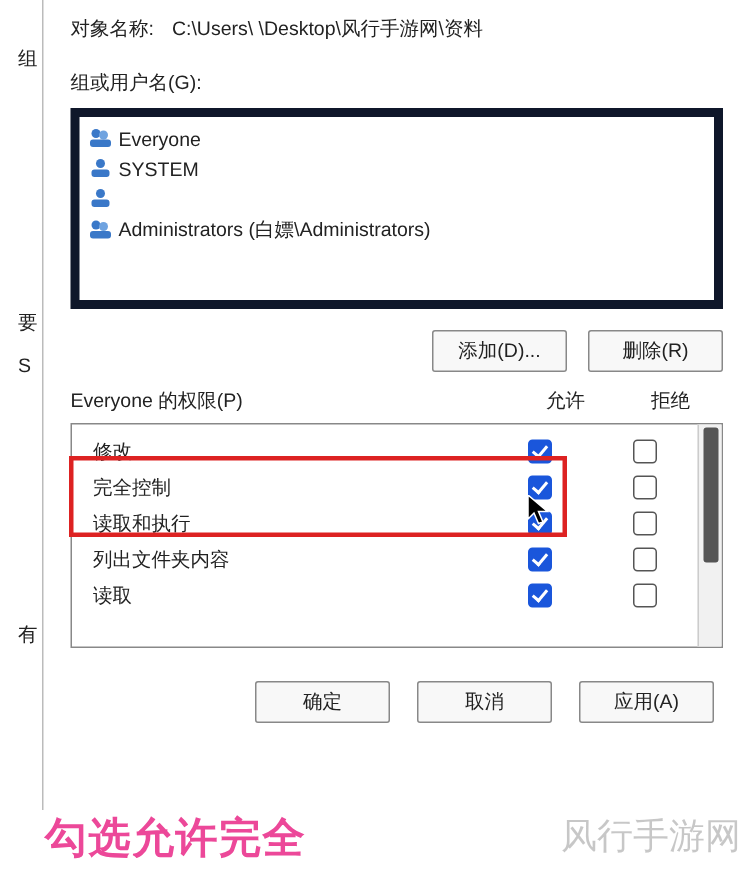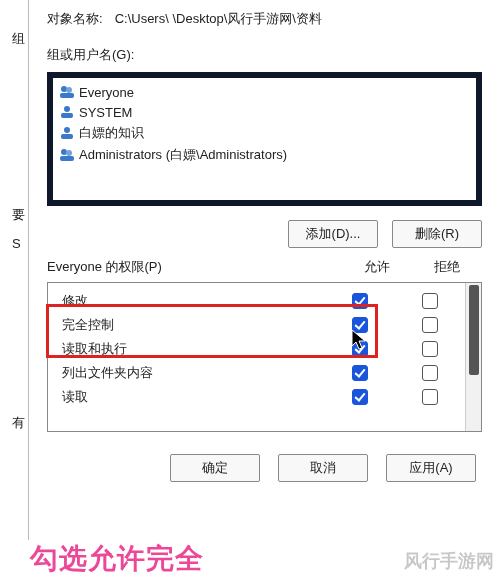--- a/index.html
+++ b/index.html
@@ -78,21 +78,21 @@
     width: 10px; margin: 2px auto; background: #555; height: 90px; border-radius: 2px;
   }
   .dialog-btn-row {
     display: flex; gap: 18px; justify-content: flex-end; padding: 22px 24px 0 0;
   }
   .caption {
     position: absolute; left: 30px; top: 540px; font-size: 28px; font-weight: 600;
     color: #ec4899; letter-spacing: 1px;
   }
   .watermark {
-    position: absolute; right: 6px; bottom: 10px; font-size: 18px; font-weight: 700;
+    position: absolute; right: 6px; bottom: 10px; font-size: 24px; font-weight: 400;
     color: rgba(0,0,0,0.22);
   }
   .cursor-shape { position:absolute; left:352px; top:330px; pointer-events:none; }
 </style>
 </head>
 <body>
 
 <div class="page">
 
   <div class="left-strip">
@@ -130,21 +130,20 @@
         </span>
         <span>SYSTEM</span>
       </div>
       <div class="group-row">
         <span class="icon">
           <svg viewBox="0 0 16 16">
               <circle cx="8" cy="5" r="3" fill="#3a78c8"></circle>
               <rect x="2" y="9" width="12" height="5" rx="2" fill="#3a78c8"></rect>
             </svg>
         </span>
-        <span>白嫖的知识</span>
       </div>
       <div class="group-row">
         <span class="icon">
           <svg viewBox="0 0 16 16">
               <circle cx="5" cy="5" r="3" fill="#3a78c8"></circle>
               <circle cx="10" cy="6" r="3" fill="#6fa3e0"></circle>
               <rect x="1" y="9" width="14" height="5" rx="2" fill="#3a78c8"></rect>
             </svg>
         </span>
         <span>Administrators (白嫖\Administrators)</span>

